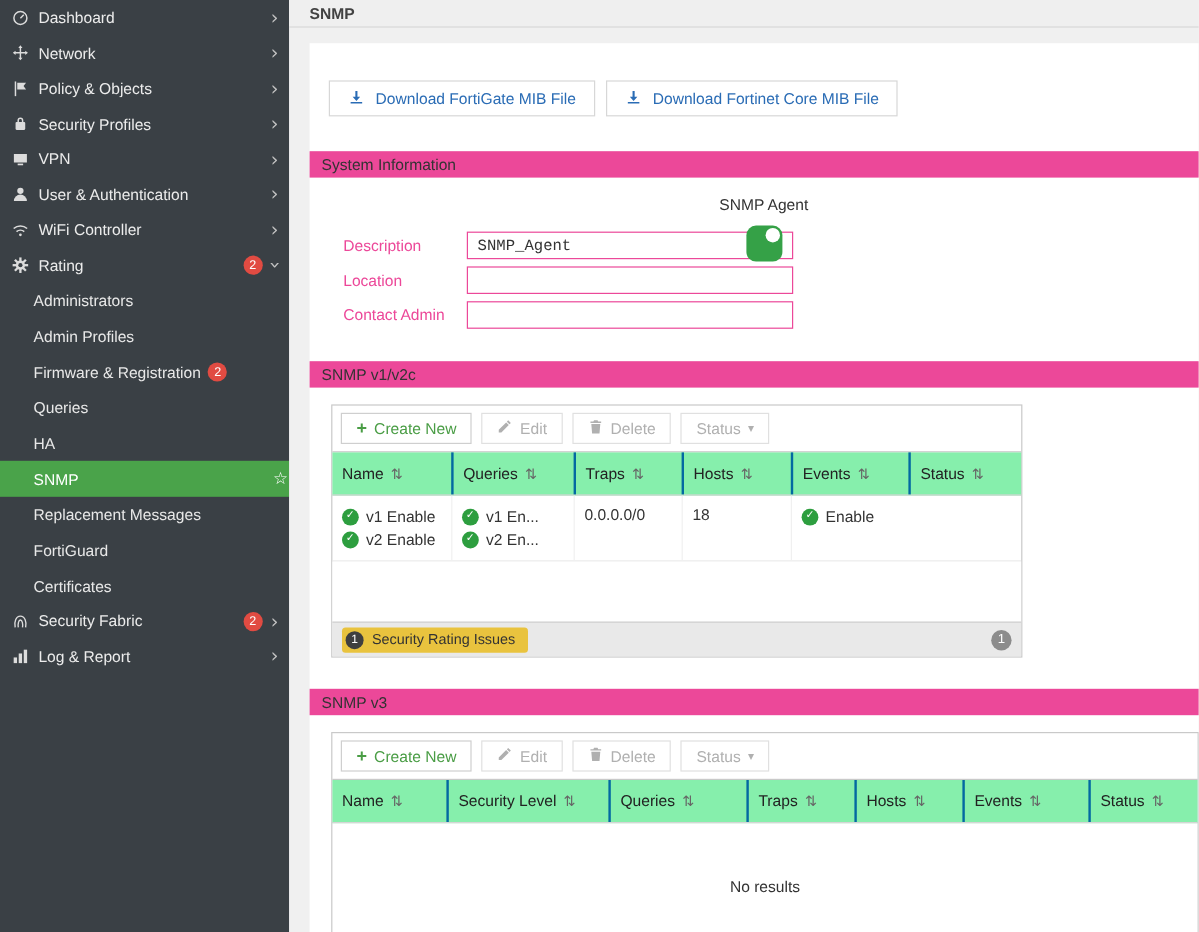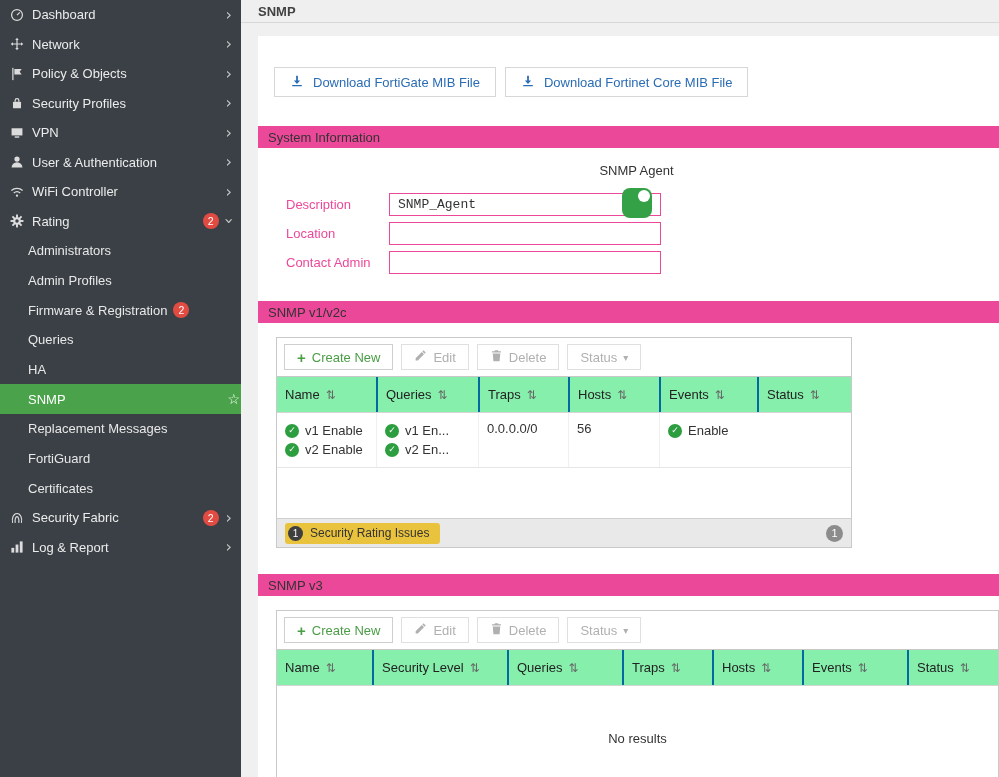--- a/index.html
+++ b/index.html
@@ -400,21 +400,21 @@
             <div class="check-line">
                 <span class="check">✓</span>
                 <span>v1 En...</span>
               </div>
             <div class="check-line">
                 <span class="check">✓</span>
                 <span>v2 En...</span>
               </div>
           </div>
           <div class="td">0.0.0.0/0</div>
-          <div class="td">56</div>
+          <div class="td">18</div>
           <div class="td">
             <div class="check-line">
                 <span class="check">✓</span>
                 <span>Enable</span>
               </div>
           </div>
         </div>
 
         <div class="filler"></div>
 

